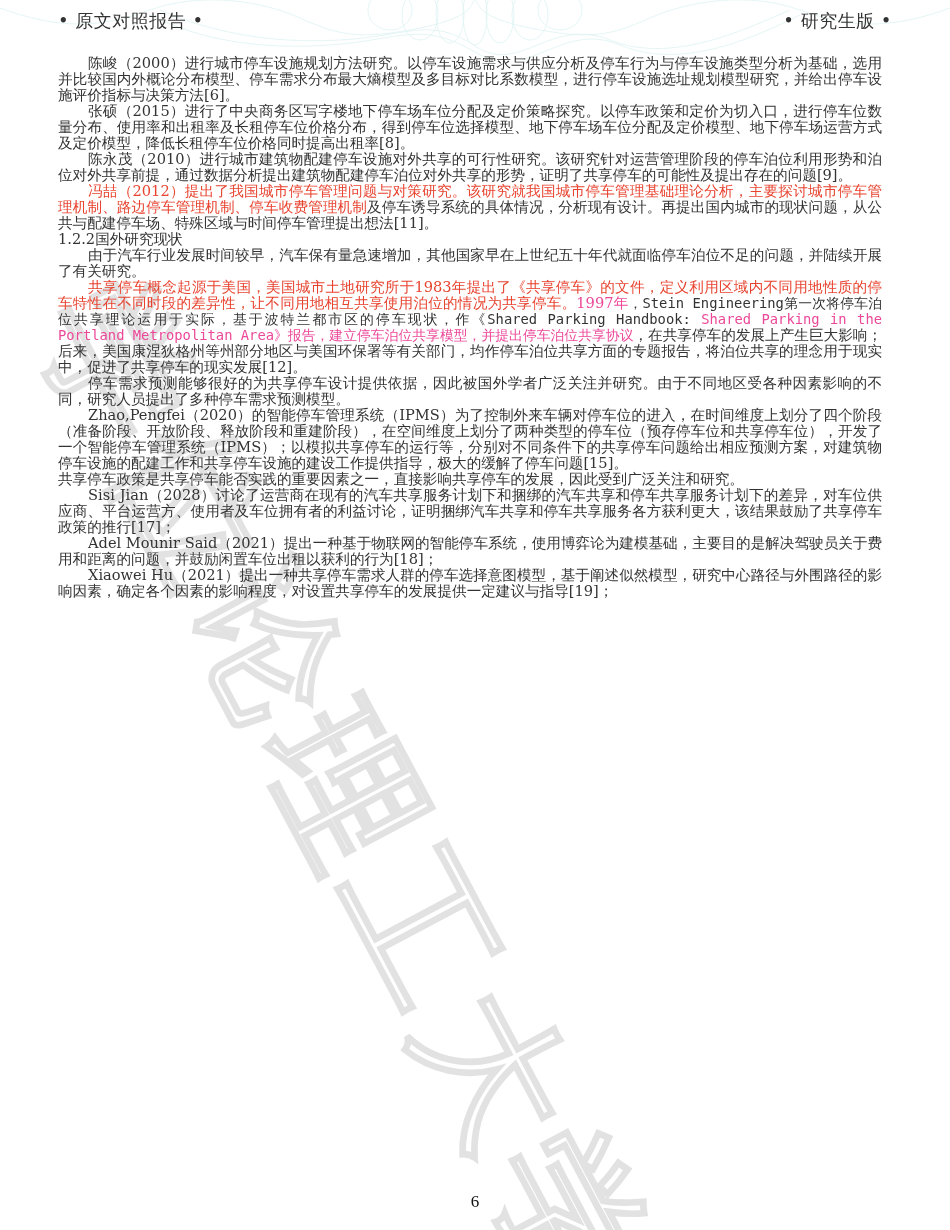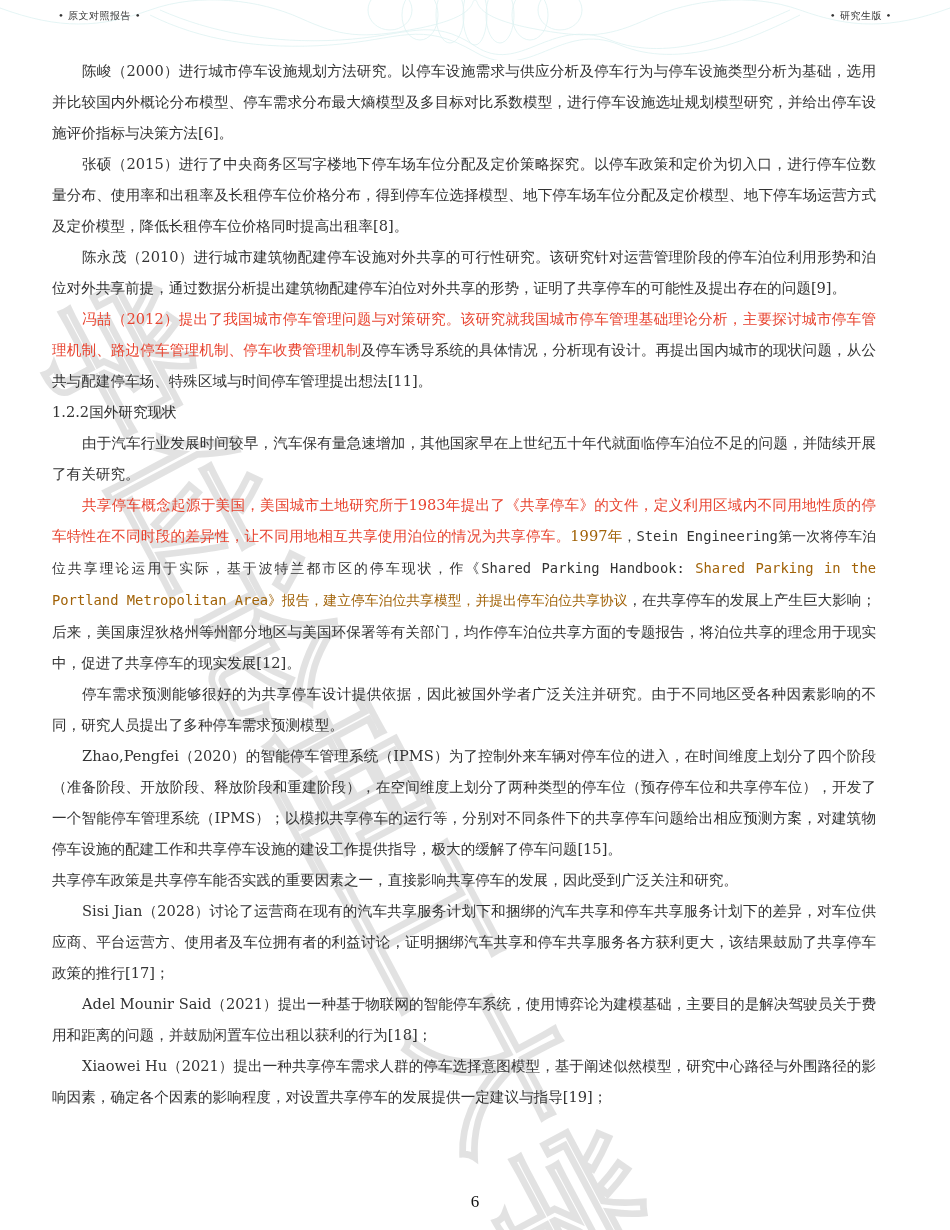--- a/index.html
+++ b/index.html
@@ -7,40 +7,40 @@
       width: 950px; height: 1230px; position: relative; overflow: hidden;
       font-family: "DejaVu Serif", "Liberation Serif", serif;
       color: #333333;
     }
     .guilloche {
       position: absolute; left: 0; top: 0; width: 950px; height: 60px;
       pointer-events: none;
     }
     .header {
       position: absolute; top: 9px; left: 58px; right: 58px;
-      font-size: 10px; color: #333; display: flex; justify-content: space-between;
+      font-size: 18px; color: #333; display: flex; justify-content: space-between;
       letter-spacing: 0.5px;
     }
     .watermark {
       position: absolute; left: 170px; top: 250px;
       font-size: 150px; color: rgba(150,150,150,0.22);
       transform: rotate(62deg); transform-origin: left top;
       white-space: nowrap; pointer-events: none; letter-spacing: 10px;
       font-family: "DejaVu Sans", sans-serif; font-weight: bold;
       -webkit-text-stroke: 2px rgba(140,140,140,0.25);
       color: transparent;
     }
     .content {
-      position: absolute; left: 52px; top: 55px; width: 824px;
-      font-size: 14.6px; line-height: 31px; color: #333;
+      position: absolute; left: 58px; top: 55px; width: 824px;
+      font-size: 14.6px; line-height: 16px; color: #333;
     }
     .content p { margin: 0; text-align: justify; }
     .content p.ind { text-indent: 30px; }
     .red { color: #e8432f; }
-    .amber { color: #a16207; }
+    .amber { color: #ec4899; }
     .mono { font-family: "DejaVu Sans Mono", "Liberation Mono", monospace; font-size: 13.8px; }
     .page-number {
       position: absolute; left: 0; right: 0; top: 1192px; text-align: center;
       font-size: 17px; color: #111; font-family: "Liberation Serif", serif;
     }
   </style>
 </head>
 <body>
 
 <svg class="guilloche" viewBox="0 0 950 60" preserveAspectRatio="none">

